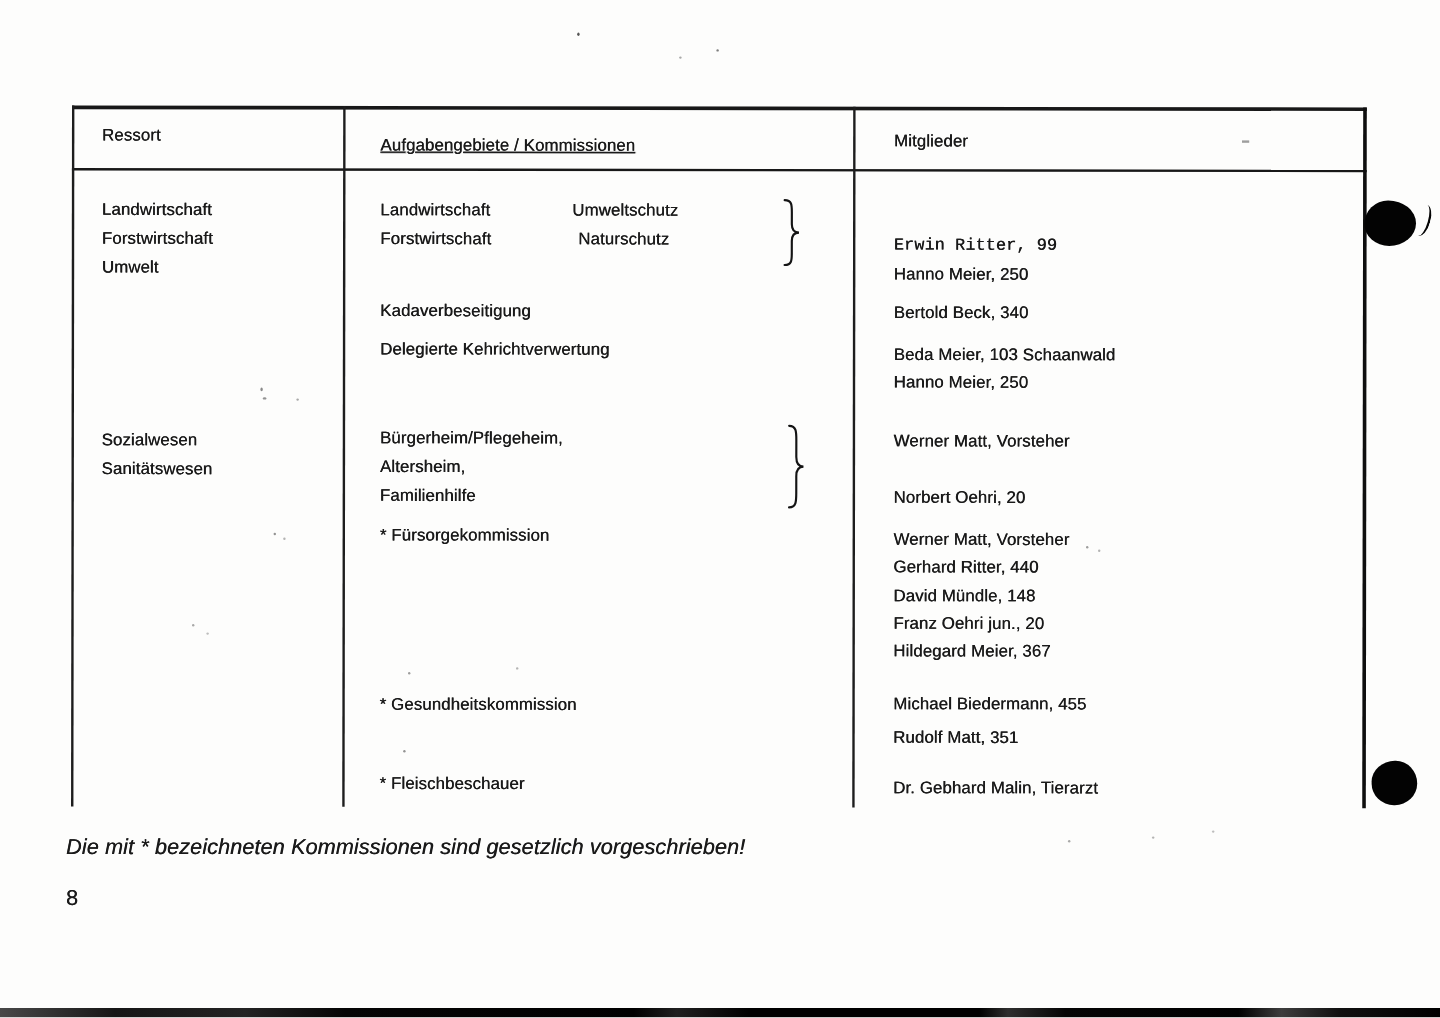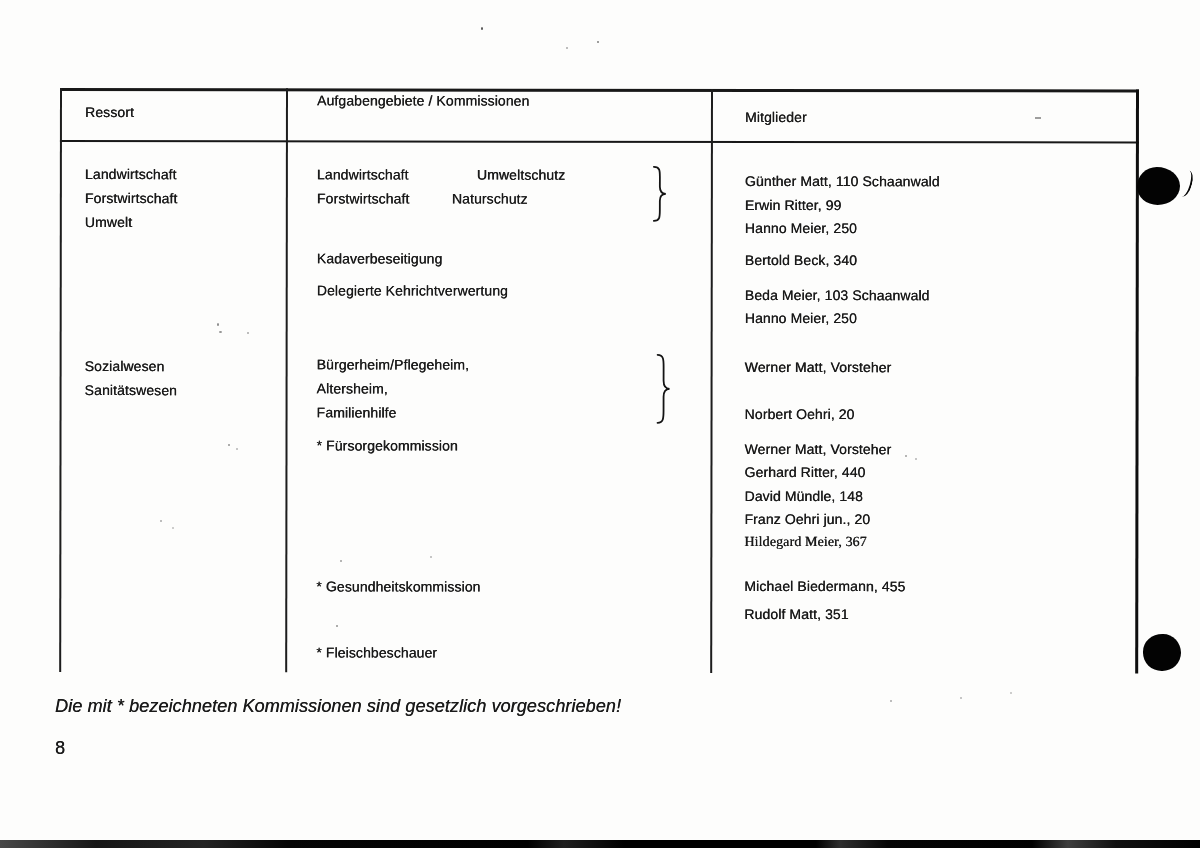--- a/index.html
+++ b/index.html
@@ -31,38 +31,37 @@
   <div class="table-skew">
 
     <div class="hline" style="left:60px;top:88px;width:1079px;height:3px;"></div>
     <div class="hline" style="left:60px;top:140px;width:1079px;height:2px;"></div>
     <div class="vline" style="left:60px;top:88px;width:2px;height:584px;"></div>
     <div class="vline" style="left:286px;top:88px;width:2px;height:584px;"></div>
     <div class="vline" style="left:711px;top:88px;width:2px;height:584px;"></div>
     <div class="vline" style="left:1136px;top:88px;width:3px;height:584px;background:#0e0e0e;"></div>
 
     <span class="t" style="left:85px;top:102px;">Ressort</span>
-    <span class="t" style="left:317px;top:90px;">Aufgabengebiete / Kommissionen</span>
+    <span class="t" style="left:317px;top:110px;text-decoration:underline;">Aufgabengebiete / Kommissionen</span>
     <span class="t" style="left:745px;top:106px;">Mitglieder</span>
 
     <span class="t" style="left:85px;top:164px;">Landwirtschaft</span>
     <span class="t" style="left:85px;top:188px;">Forstwirtschaft</span>
     <span class="t" style="left:85px;top:212px;text-align:right;">Umwelt</span>
 
     <span class="t" style="left:317px;top:164px;">Landwirtschaft</span>
     <span class="t" style="left:317px;top:188px;">Forstwirtschaft</span>
     <span class="t" style="left:477px;top:164px;">Umweltschutz</span>
-    <span class="t" style="left:452px;top:188px;text-align:center;">Naturschutz</span>
+    <span class="t" style="left:482px;top:188px;text-align:center;">Naturschutz</span>
 
     <svg class="brace" style="left:650px;top:164px;" width="18" height="58" viewBox="0 0 18 58">
       <path d="M4,2 C10,2 10,6 10,12 L10,22 C10,26.5 12,29 16,29 C12,29 10,31.5 10,36 L10,46 C10,52 10,56 4,56" fill="none" stroke="#141414" stroke-width="1.8" stroke-linecap="round"></path>
     </svg>
 
-    <span class="t" style="left:745px;top:170px;">Günther Matt, 110 Schaanwald</span>
-    <span class="t" style="left:745px;top:194px;">Erwin Ritter, 99</span>
+    <span class="t" style="left:745px;top:194px;font-family:Liberation Mono, monospace;">Erwin Ritter, 99</span>
     <span class="t" style="left:745px;top:217px;">Hanno Meier, 250</span>
 
     <span class="t" style="left:317px;top:248px;">Kadaverbeseitigung</span>
     <span class="t" style="left:745px;top:249px;">Bertold Beck, 340</span>
 
     <span class="t" style="left:317px;top:280px;">Delegierte Kehrichtverwertung</span>
     <span class="t" style="left:745px;top:284px;">Beda Meier, 103 Schaanwald</span>
     <span class="t" style="left:745px;top:307px;">Hanno Meier, 250</span>
 
     <span class="t" style="left:85px;top:356px;text-align:right;">Sozialwesen</span>
@@ -77,27 +76,28 @@
     </svg>
 
     <span class="t" style="left:745px;top:356px;">Werner Matt, Vorsteher</span>
     <span class="t" style="left:745px;top:403px;">Norbert Oehri, 20</span>
 
     <span class="t" style="left:317px;top:435px;">* Fürsorgekommission</span>
     <span class="t" style="left:745px;top:438px;">Werner Matt, Vorsteher</span>
     <span class="t" style="left:745px;top:461px;">Gerhard Ritter, 440</span>
     <span class="t" style="left:745px;top:485px;">David Mündle, 148</span>
     <span class="t" style="left:745px;top:508px;">Franz Oehri jun., 20</span>
-    <span class="t" style="left:745px;top:531px;font-family:Liberation Serif, serif;">Hildegard Meier, 367</span>
+    <span class="t" style="left:745px;top:531px;">Hildegard Meier, 367</span>
 
     <span class="t" style="left:317px;top:576px;">* Gesundheitskommission</span>
     <span class="t" style="left:745px;top:575px;">Michael Biedermann, 455</span>
     <span class="t" style="left:745px;top:603px;">Rudolf Matt, 351</span>
 
     <span class="t" style="left:317px;top:642px;">* Fleischbeschauer</span>
+    <span class="t" style="left:745px;top:645px;">Dr. Gebhard Malin, Tierarzt</span>
   </div>
 
   <span class="footnote" style="left:55px;top:696px;font-style:italic;">Die mit * bezeichneten Kommissionen sind gesetzlich vorgeschrieben!</span>
   <span class="footnote" style="left:55px;top:738px;">8</span>
 
   <div class="dot" style="left:1137px;top:167px;width:43px;height:38px;border-radius:46% 54% 52% 48% / 52% 50% 50% 48%;"></div>
   <div style="position:absolute;left:1179px;top:170px;width:11px;height:27px;border-right:2.5px solid #050505;border-radius:50%;transform:rotate(16deg);"></div>
   <div class="dot" style="left:1143px;top:634px;width:38px;height:37px;border-radius:52% 48% 50% 50% / 48% 52% 50% 50%;"></div>
 
   <div class="speck" style="left:481px;top:27px;width:2px;height:3px;opacity:.8;"></div>

